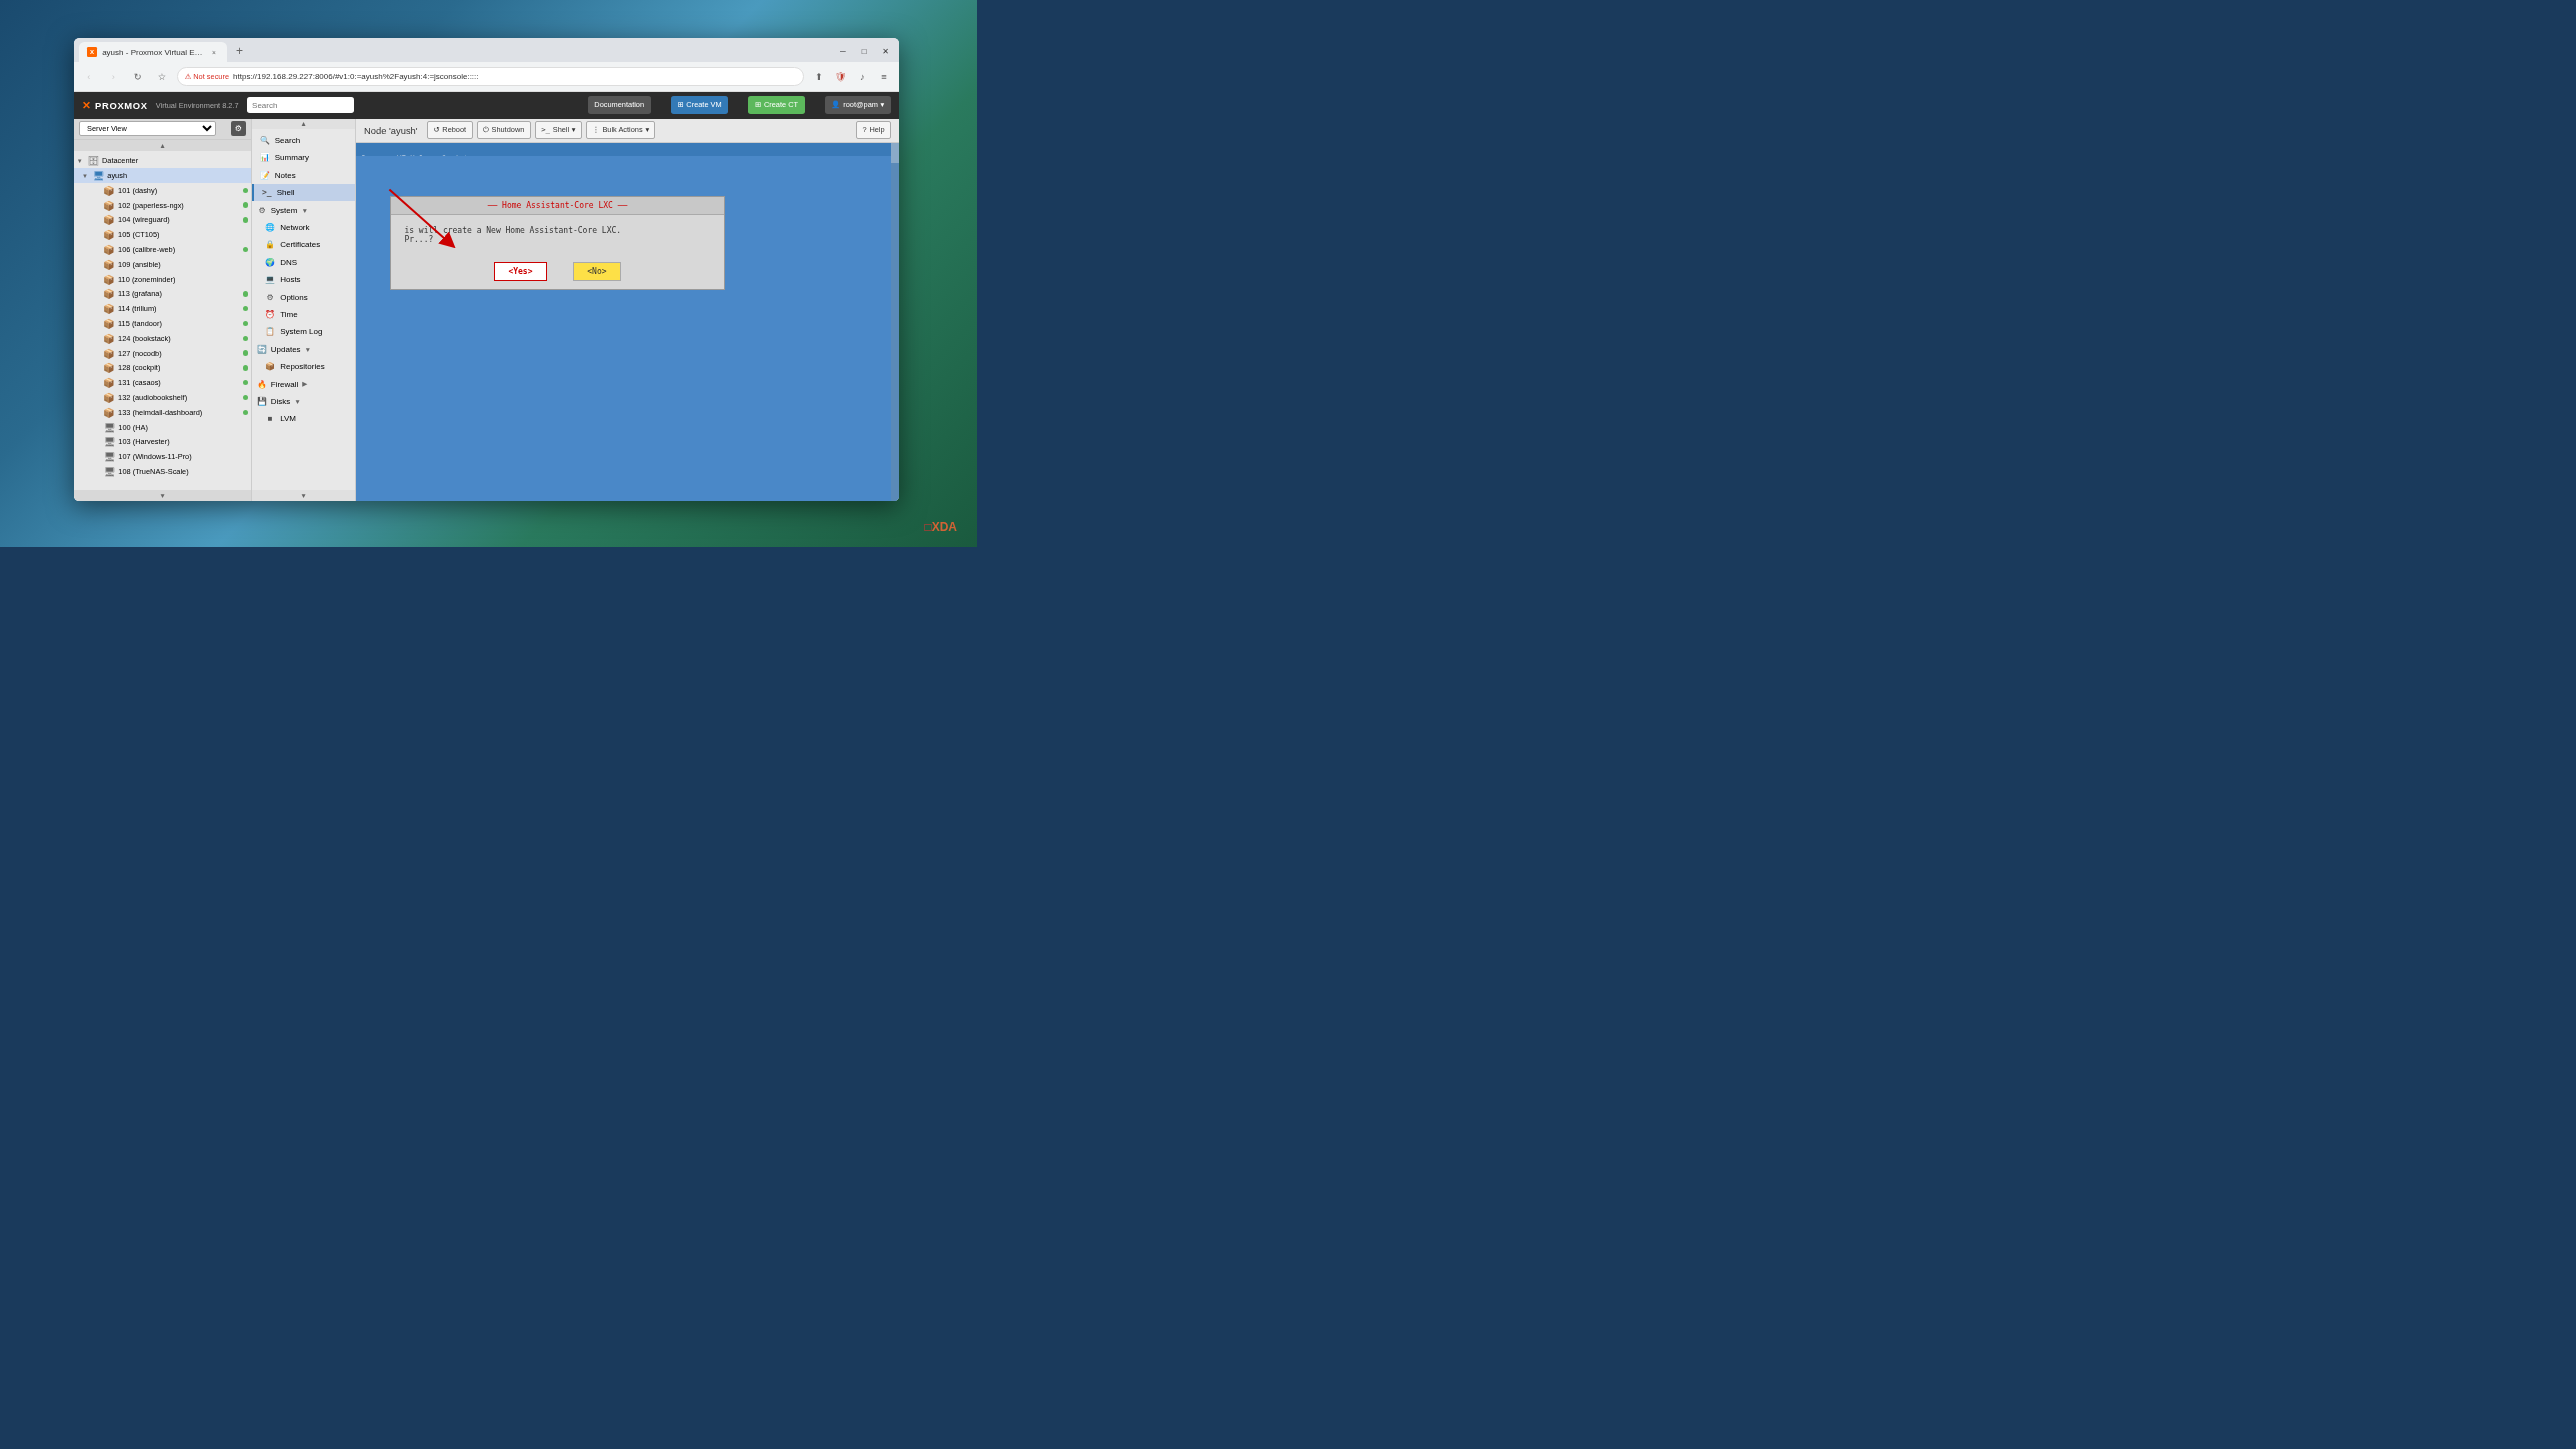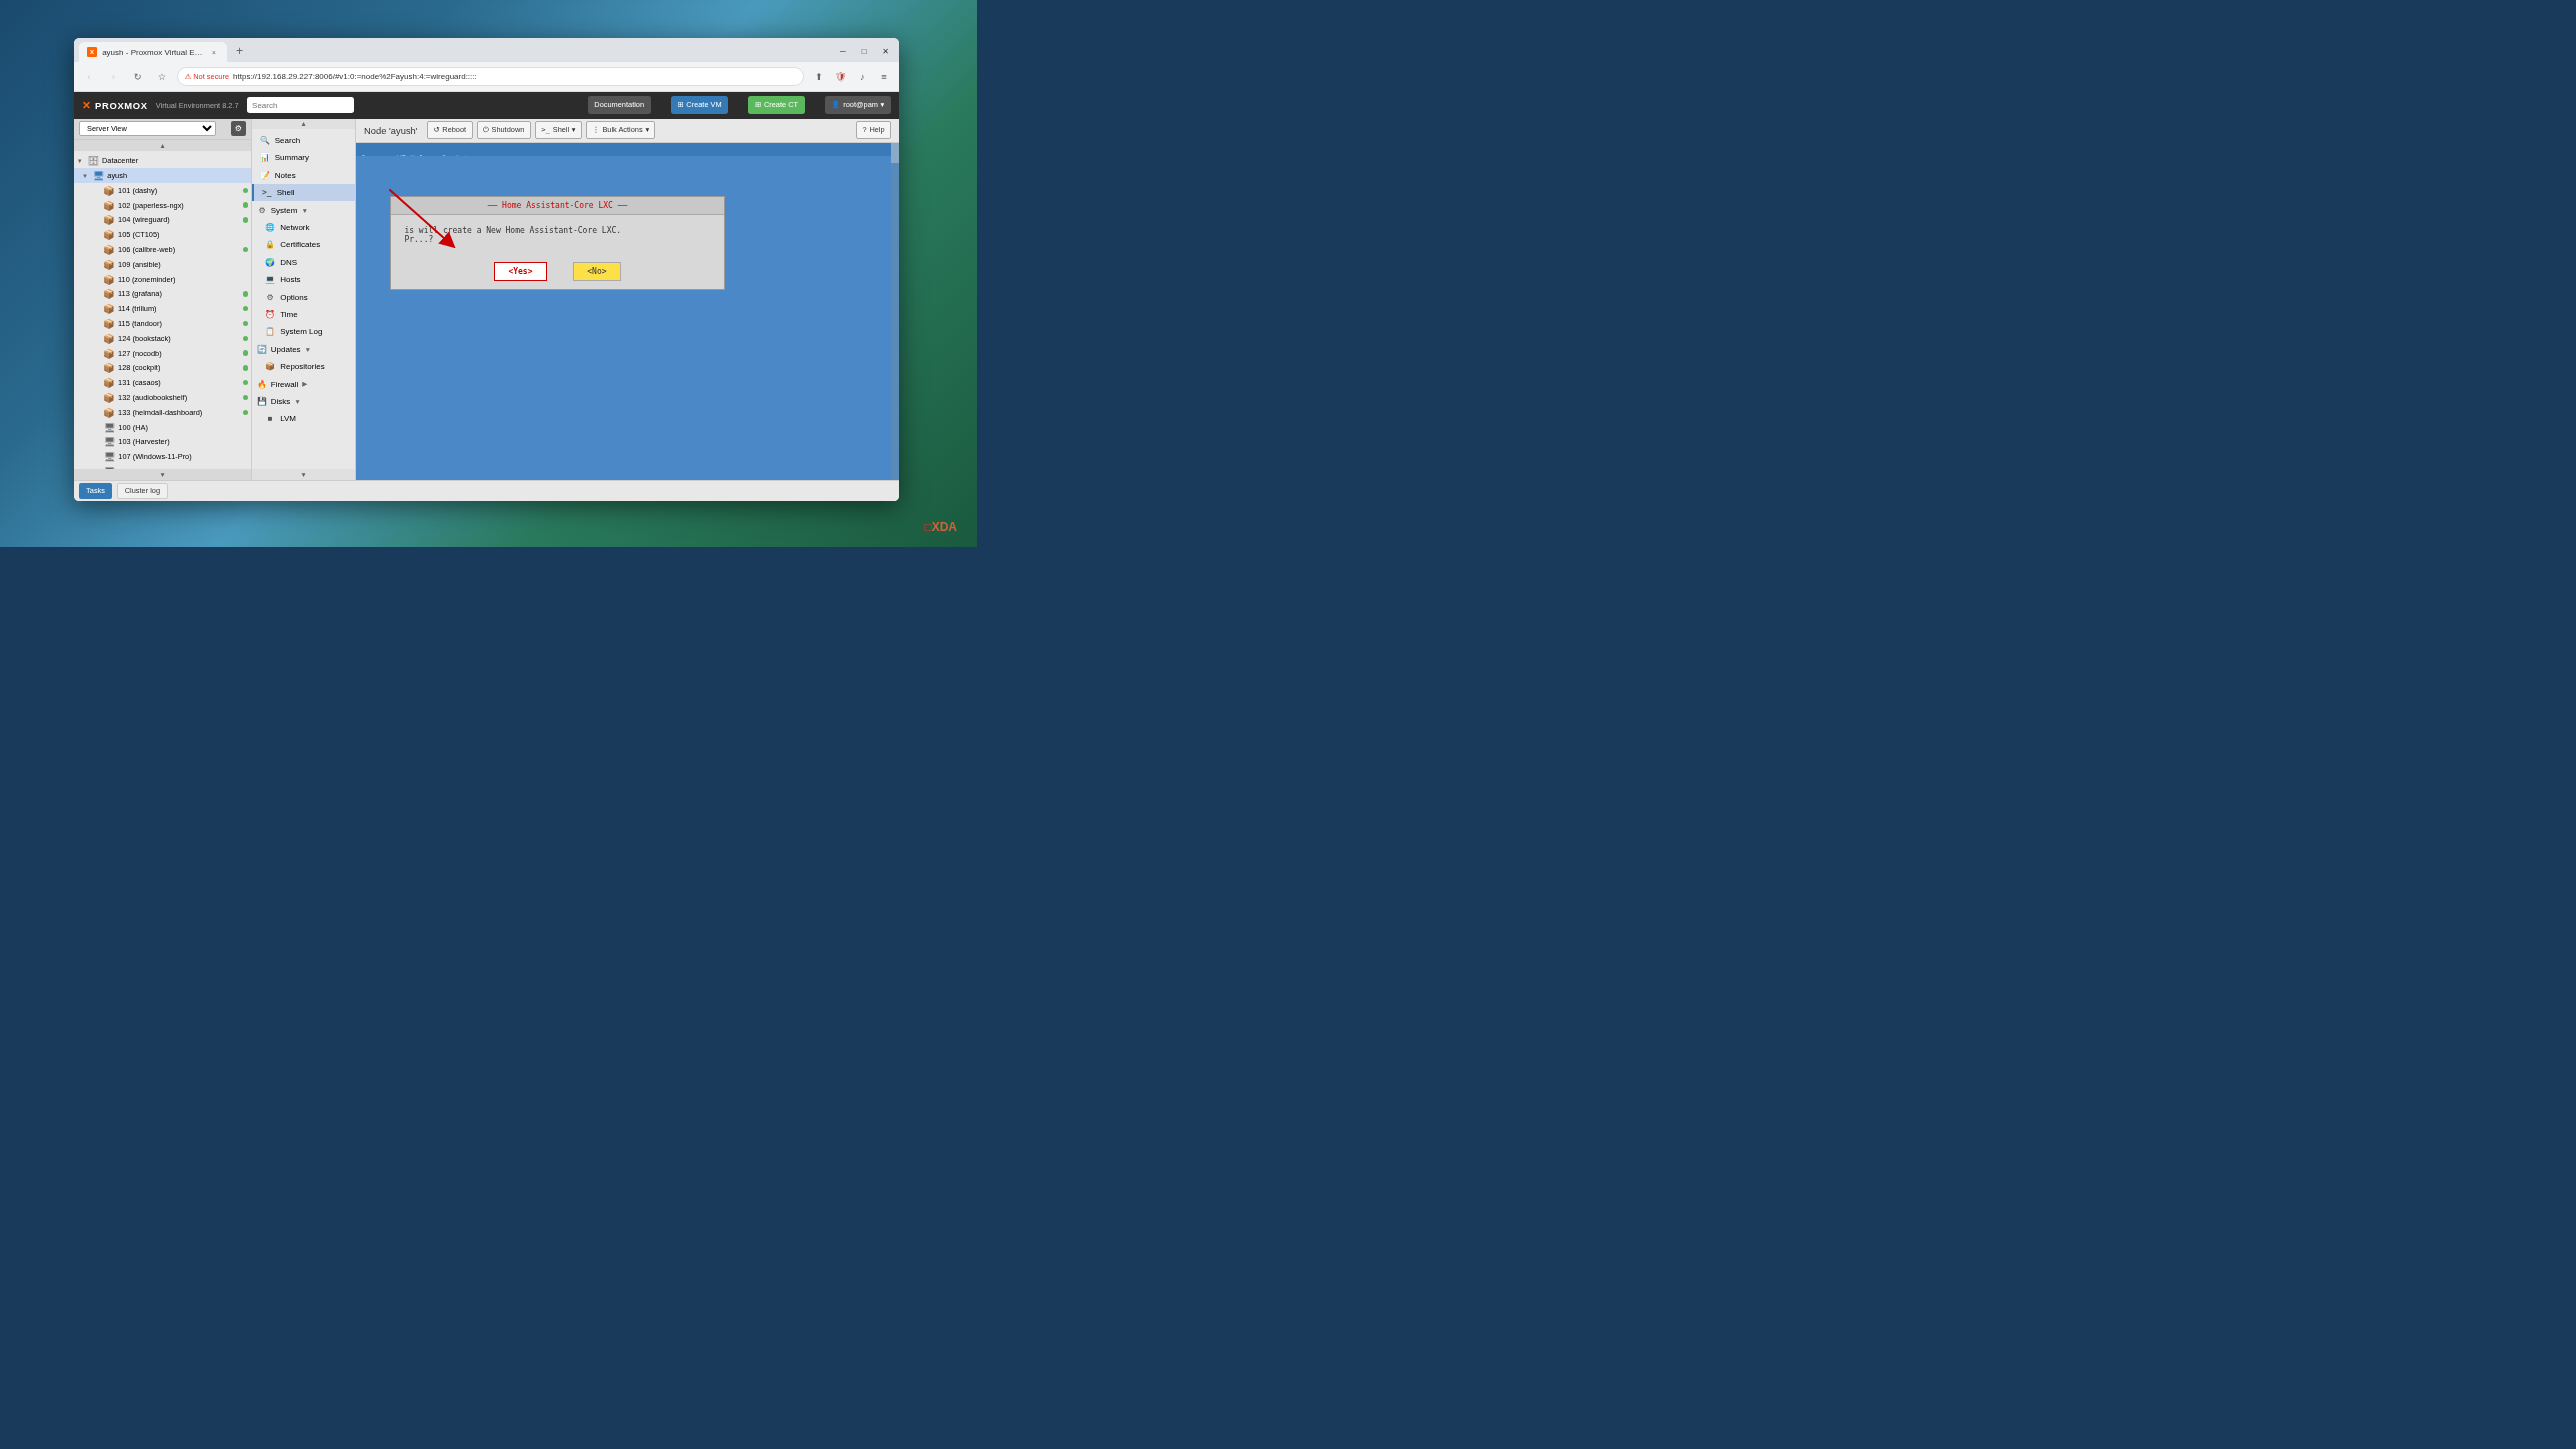--- a/index.html
+++ b/index.html
@@ -603,21 +603,21 @@
       <span>↻</span>
     </div>
     <div class="nav-btn">
       <span>☆</span>
     </div>
     <div class="url-bar">
       <span class="not-secure">
         <span>⚠</span>
         <span>Not secure</span>
       </span>
-      <span class="url-text">https://192.168.29.227:8006/#v1:0:=node%2Fayush:4:=wireguard:::::</span>
+      <span class="url-text">https://192.168.29.227:8006/#v1:0:=ayush%2Fayush:4:=jsconsole:::::</span>
     </div>
     <div class="toolbar-right">
       <div class="toolbar-icon">
         <span>⬆</span>
       </div>
       <div class="toolbar-icon shield-icon">
         <span>🛡</span>
       </div>
       <div class="toolbar-icon">
         <span>♪</span>
@@ -953,27 +953,19 @@
             </div>
           </div>
 
           <div class="console-scrollbar">
             <div class="console-scrollbar-thumb"></div>
           </div>
         </div>
       </div>
     </div>
 
-    <div class="pve-bottom">
-      <div class="bottom-tab active">
-        <span>Tasks</span>
-      </div>
-      <div class="bottom-tab inactive">
-        <span>Cluster log</span>
-      </div>
-    </div>
   </div>
 </div>
 
 <div class="xda-watermark">
   <span style="color:#e83030;">□</span>XDA
 </div>
 
 
 </body></html>

